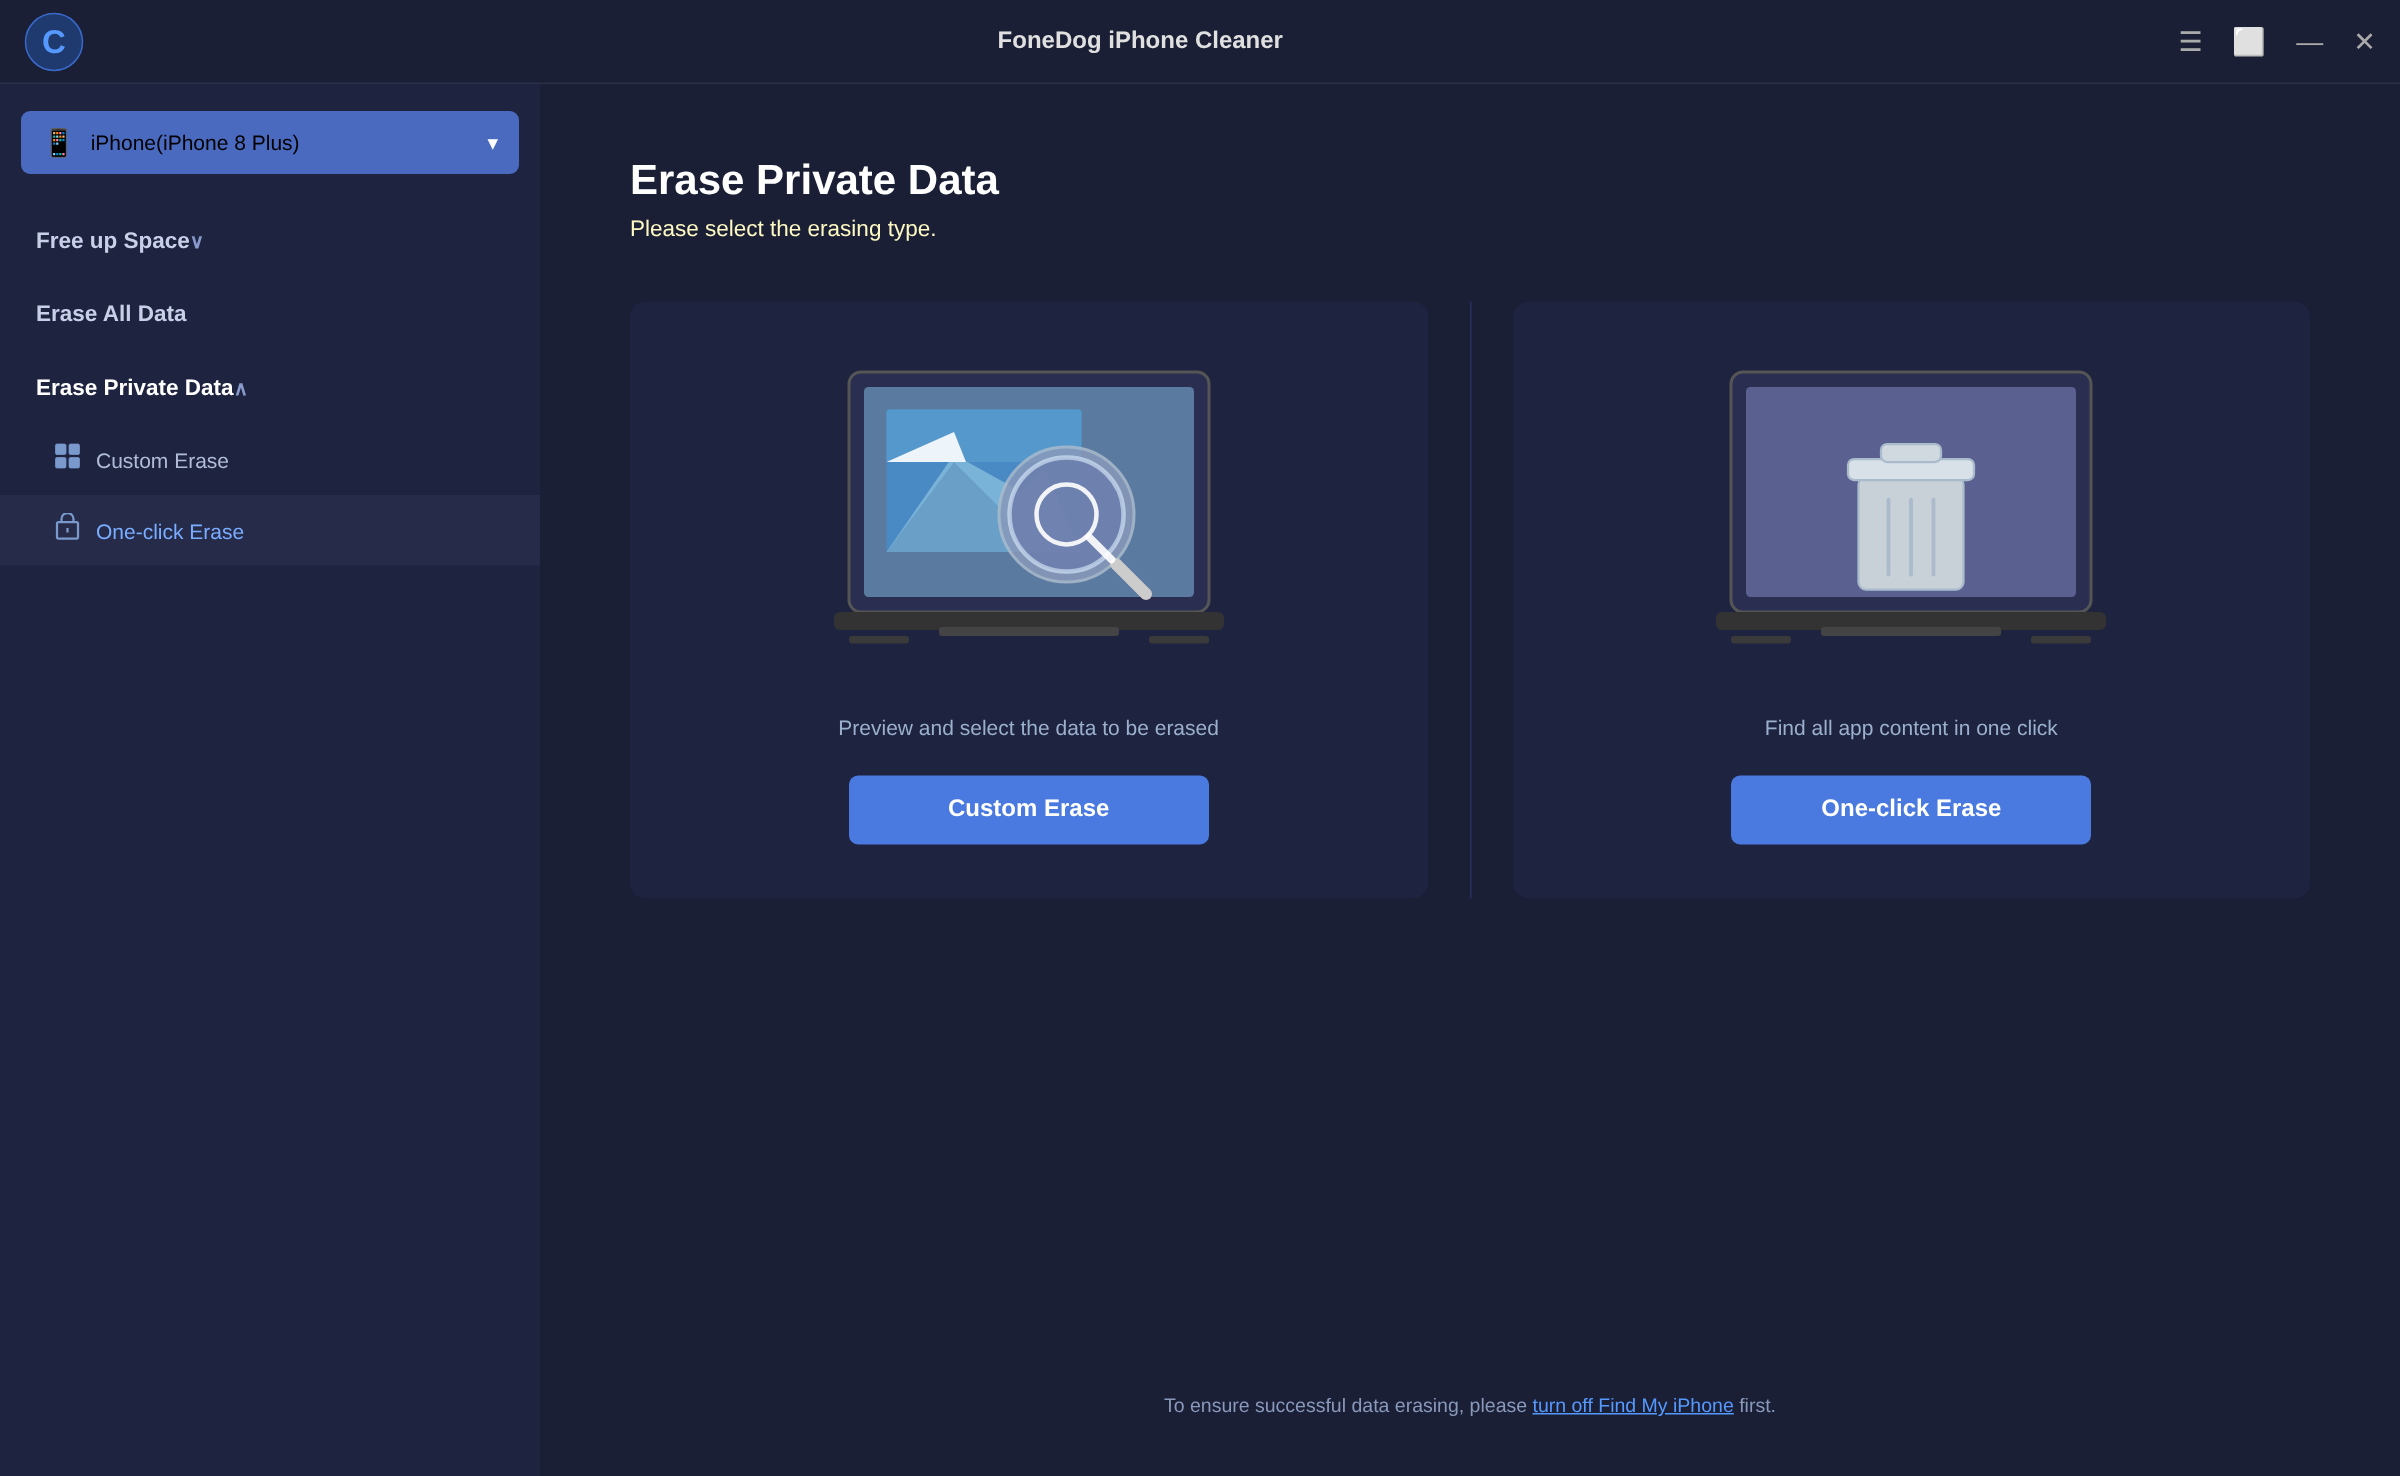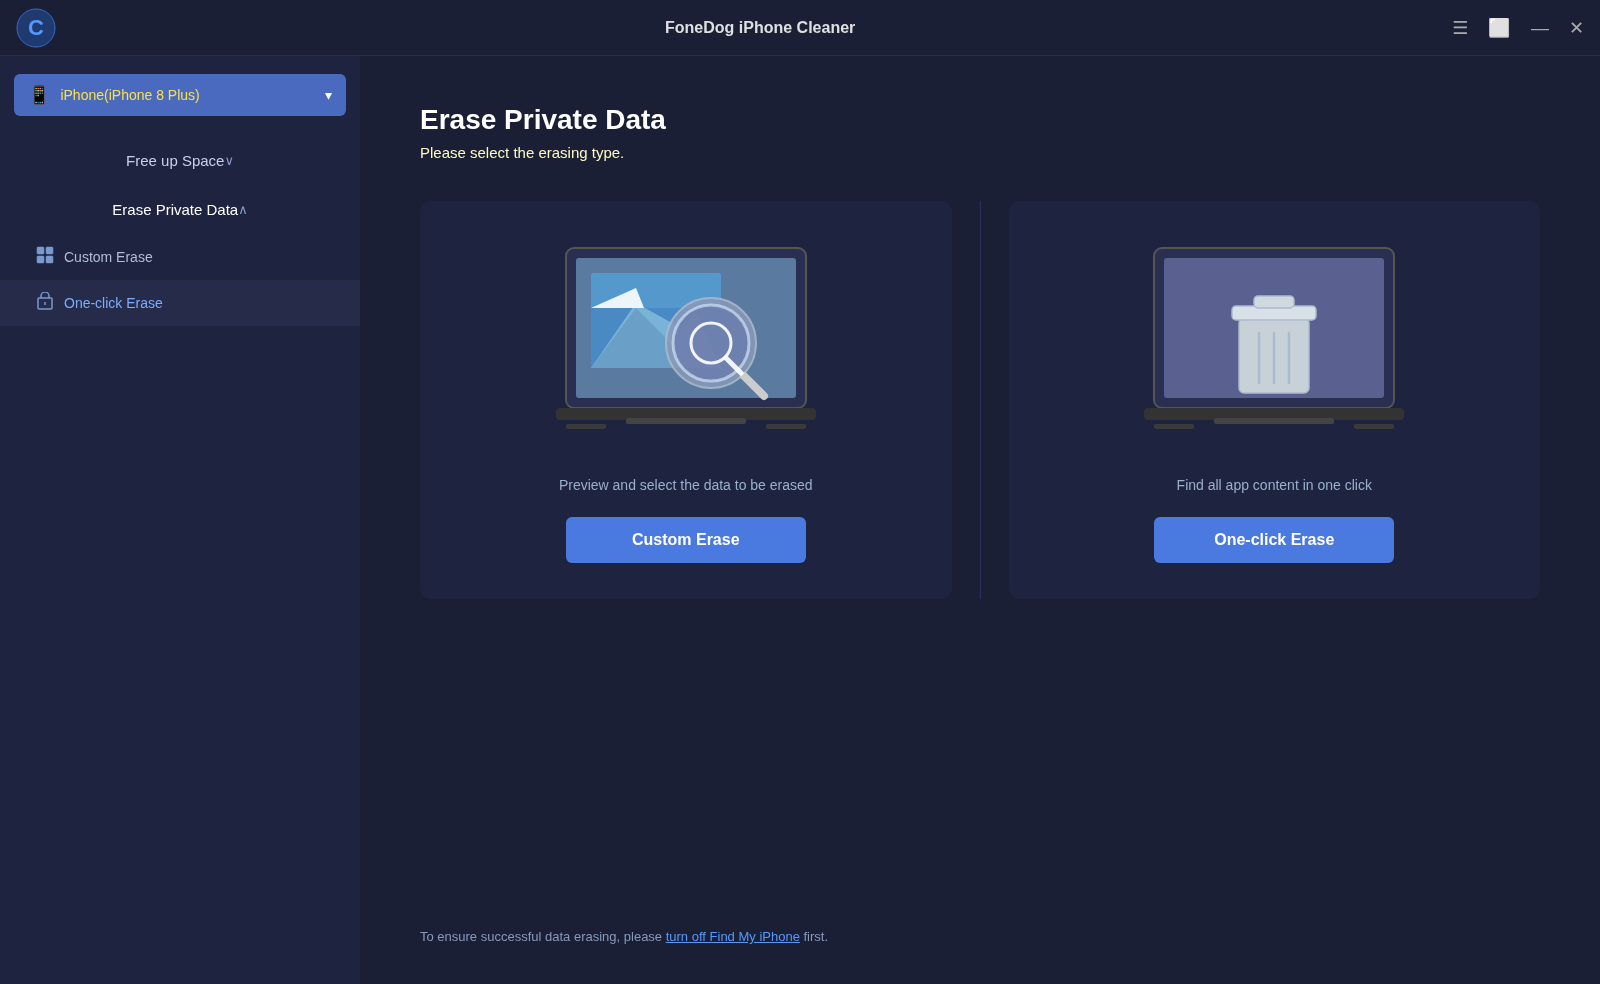--- a/index.html
+++ b/index.html
@@ -78,35 +78,35 @@
       gap: 10px;
     }
     .device-icon {
       font-size: 18px;
       color: #fff;
     }
     .device-label {
       flex: 1;
       font-size: 14px;
       font-weight: 500;
-      color: #fde047;
+      color: #000000;
     }
     .device-chevron {
       color: #fff;
       font-size: 14px;
     }
     .nav-item {
       display: flex;
       align-items: center;
       padding: 16px 24px;
       cursor: pointer;
       font-size: 15px;
-      font-weight: 400;
+      font-weight: 700;
       color: #c8d0e8;
-      justify-content: center;
+      justify-content: flex-start;
     }
     .nav-item.active {
       color: #ffffff;
     }
     .nav-chevron {
       font-size: 13px;
       color: #8899cc;
     }
 
     .nav-sub-item {
@@ -192,20 +192,21 @@
       font-size: 16px;
       font-weight: 700;
       cursor: pointer;
       min-width: 240px;
     }
 
     
     .footer-note {
       font-size: 13px;
       color: #8899bb;
+      text-align: center;
       margin-top: auto;
       padding-top: 20px;
     }
     .footer-link {
       color: #5599ff;
       text-decoration: underline;
       cursor: pointer;
     }
 
     
@@ -242,20 +243,23 @@
       <span class="device-icon">📱</span>
       <span class="device-label">iPhone(iPhone 8 Plus)</span>
       <span class="device-chevron">▾</span>
     </div>
 
     <div class="nav-item">
       <span>Free up Space</span>
       <span class="nav-chevron">∨</span>
     </div>
 
+    <div class="nav-item">
+      <span>Erase All Data</span>
+    </div>
 
     <div class="nav-item active">
       <span>Erase Private Data</span>
       <span class="nav-chevron">∧</span>
     </div>
 
     <div class="nav-sub-item">
       <span class="nav-sub-icon">
         <svg width="18" height="18" viewBox="0 0 18 18" fill="none">
           <rect x="1" y="1" width="7" height="7" rx="1" fill="#7a99cc" stroke="#7a99cc" stroke-width="0.5"></rect>

